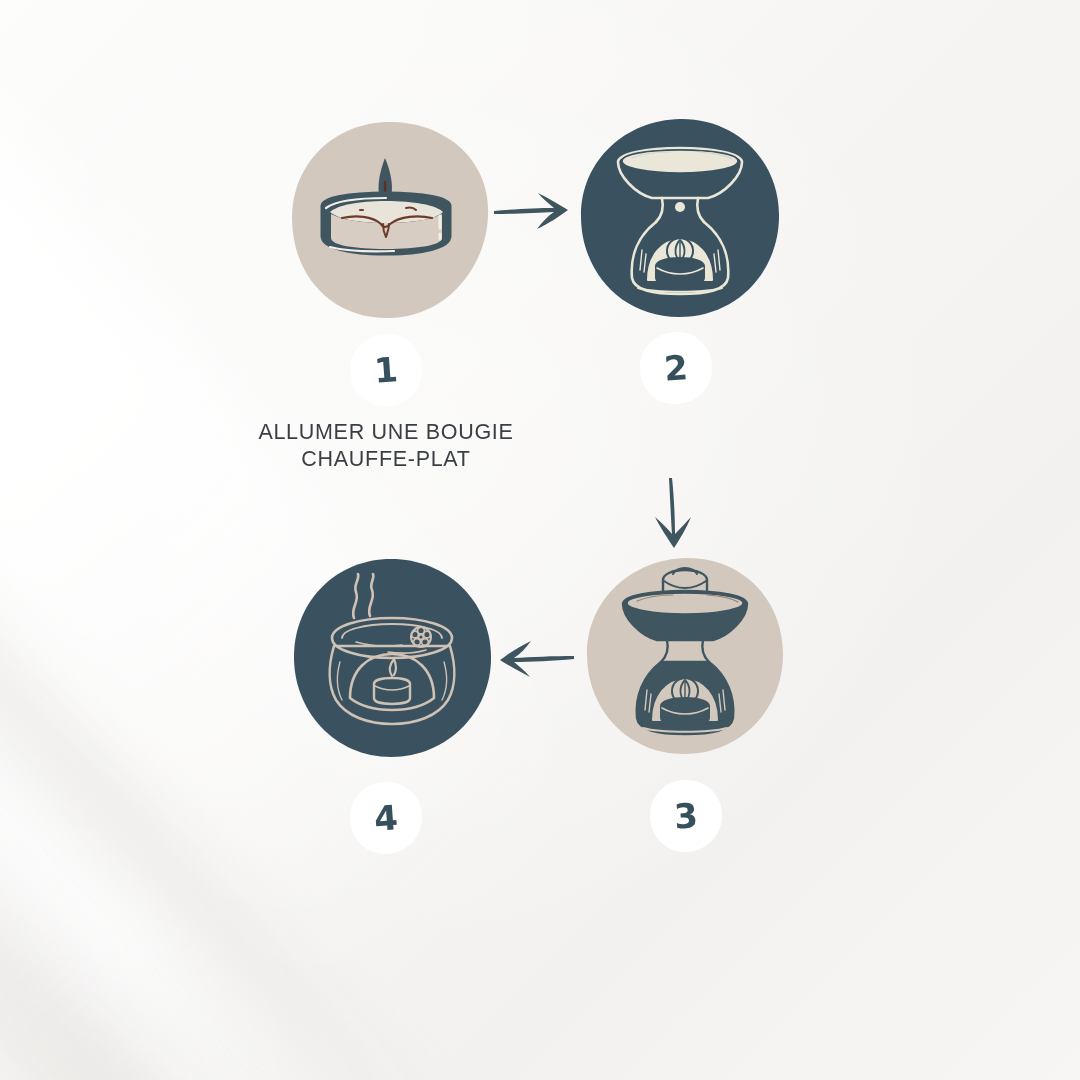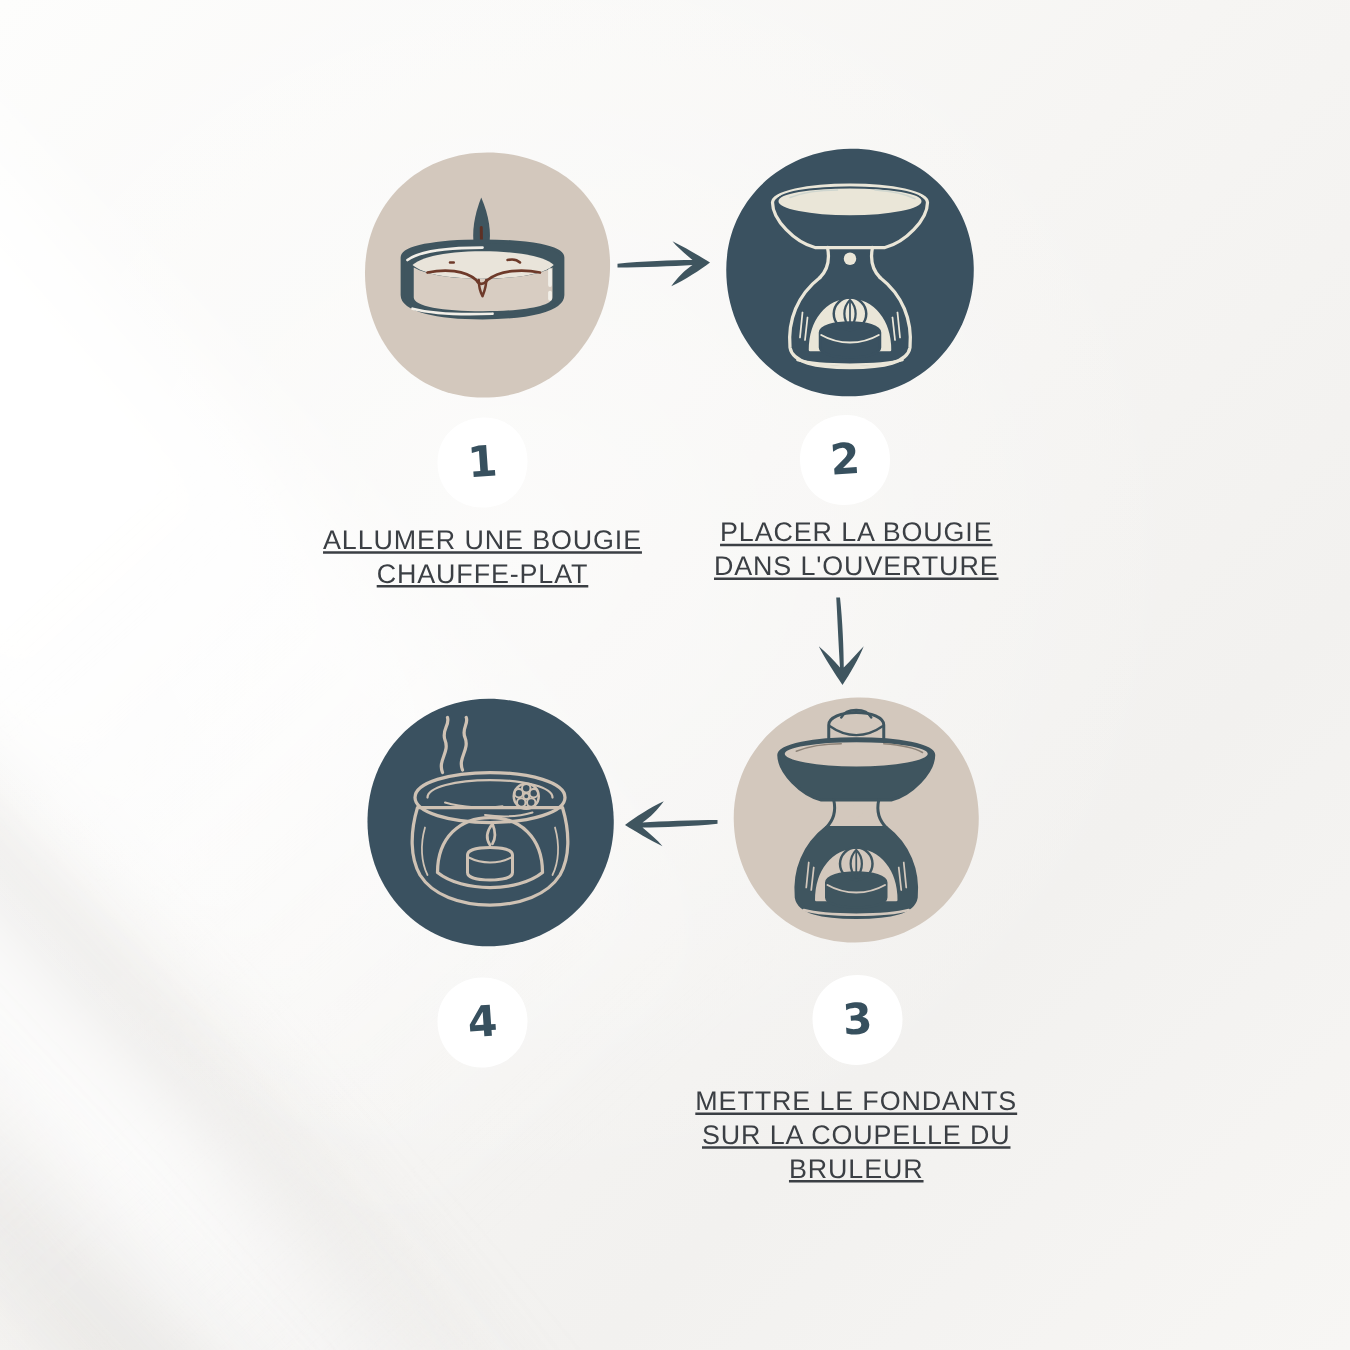--- a/index.html
+++ b/index.html
@@ -100,21 +100,20 @@
   .caption {
     position: absolute;
     text-align: center;
     color: #3b3f44;
     font-family: "Liberation Sans", sans-serif;
     font-size: 21.5px;
     line-height: 27px;
     letter-spacing: 0.7px;
     white-space: pre-line;
     text-transform: uppercase;
-    text-decoration: underline;
   }
   #cap-1 { left: 180px; top: 419px; width: 412px; }
   #cap-2 { left: 495px; top: 413px; width: 380px; }
   #cap-3 { left: 480px; top: 868px; width: 410px; }
   #cap-4 { left: 185px; top: 868px; width: 400px; }
 
   
   .arrow { position: absolute; }
   .arrow svg { display:block; overflow: visible; }
   #arrow-1 { left: 492px; top: 188px; }
@@ -297,25 +296,20 @@
   </div>
   <div class="badge" id="badge-4">
     <svg viewBox="0 0 74 74">
         <path d="M37 1 C58 1 73 16 73 36 C73 58 56 73 36 73 C15 73 1 56 1 36 C1 16 17 1 37 1 Z" fill="#ffffff"></path>
       </svg>
     <div class="num">4</div>
   </div>
 
   <div class="caption" id="cap-1">ALLUMER UNE BOUGIE
 CHAUFFE-PLAT</div>
-  <div class="caption" id="cap-2">PLACER LA BOUGIE
-DANS L'OUVERTURE</div>
-  <div class="caption" id="cap-3">METTRE LE FONDANTS
-SUR LA COUPELLE DU
-BRULEUR</div>
 
   <div class="arrow" id="arrow-1">
     <svg width="82" height="46" viewBox="0 0 82 46">
       <path d="M2 23 C22 21 46 20 62 20 C56 15 50 10 46 5 C56 10 68 17 76 22 C68 28 56 36 45 41 C50 34 56 28 62 24 C46 25 22 26 2 26 Z" fill="#3f555f"></path>
     </svg>
   </div>
 
   <div class="arrow" id="arrow-2">
     <svg width="46" height="78" viewBox="0 0 46 78">
       <path d="M22 2 C24 20 25 44 25 58 C31 52 36 46 41 41 C37 51 30 63 24 72 C18 63 10 51 5 41 C11 46 17 52 22 58 C21 44 20 20 19 2 Z" fill="#3f555f"></path>

